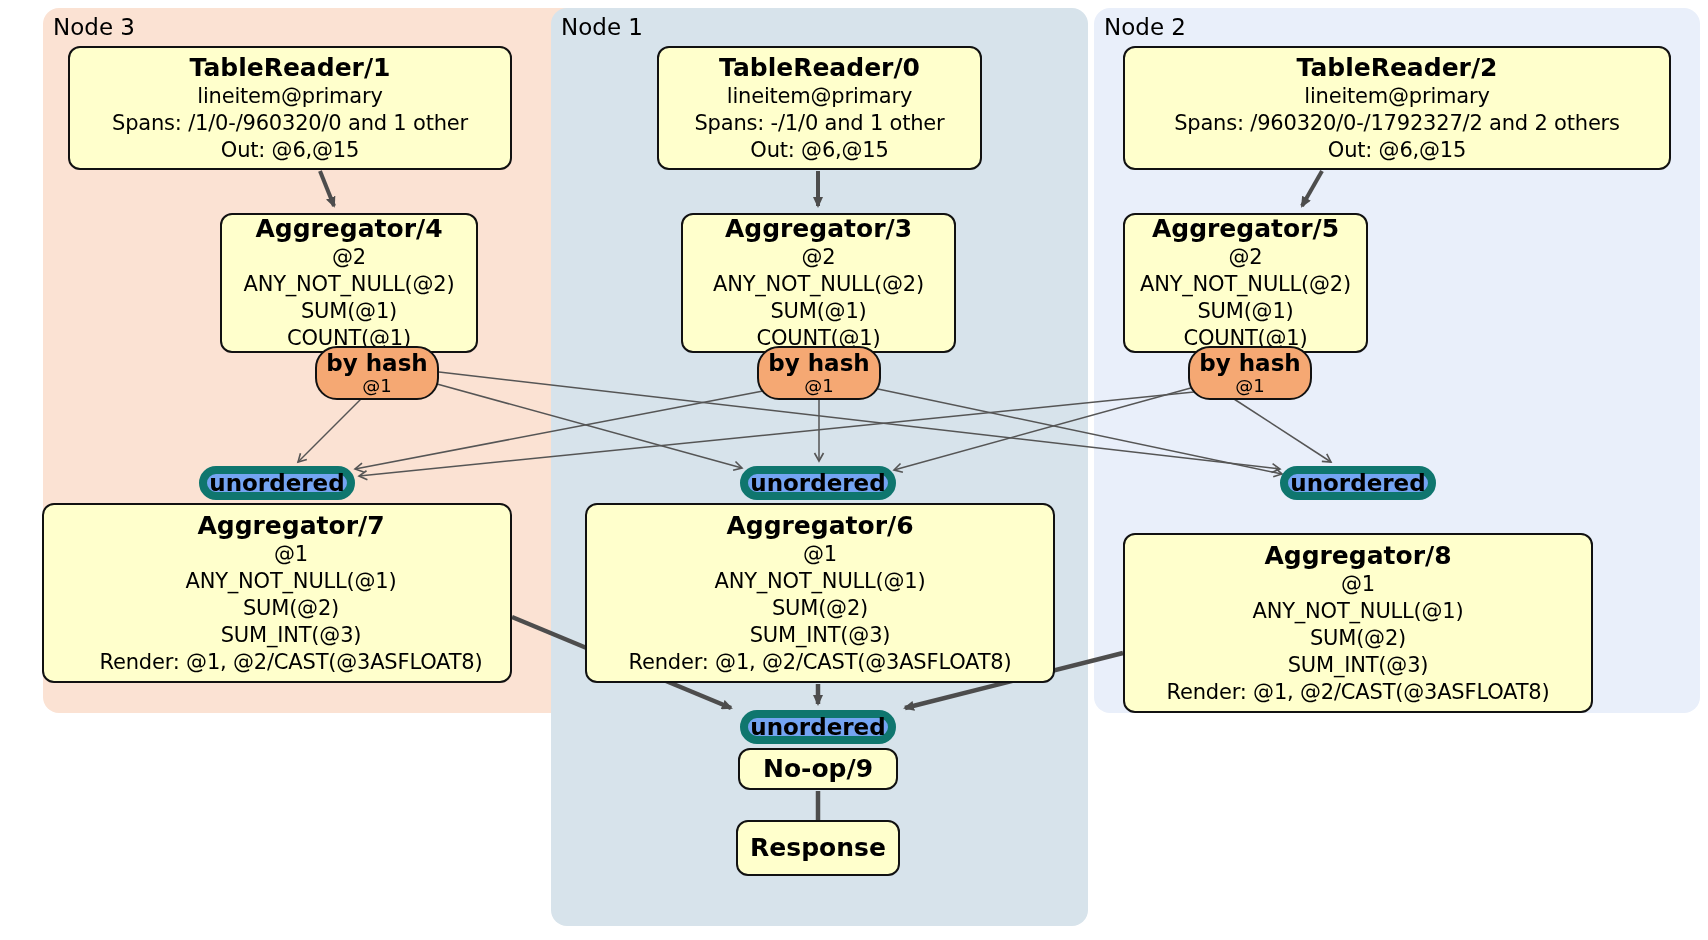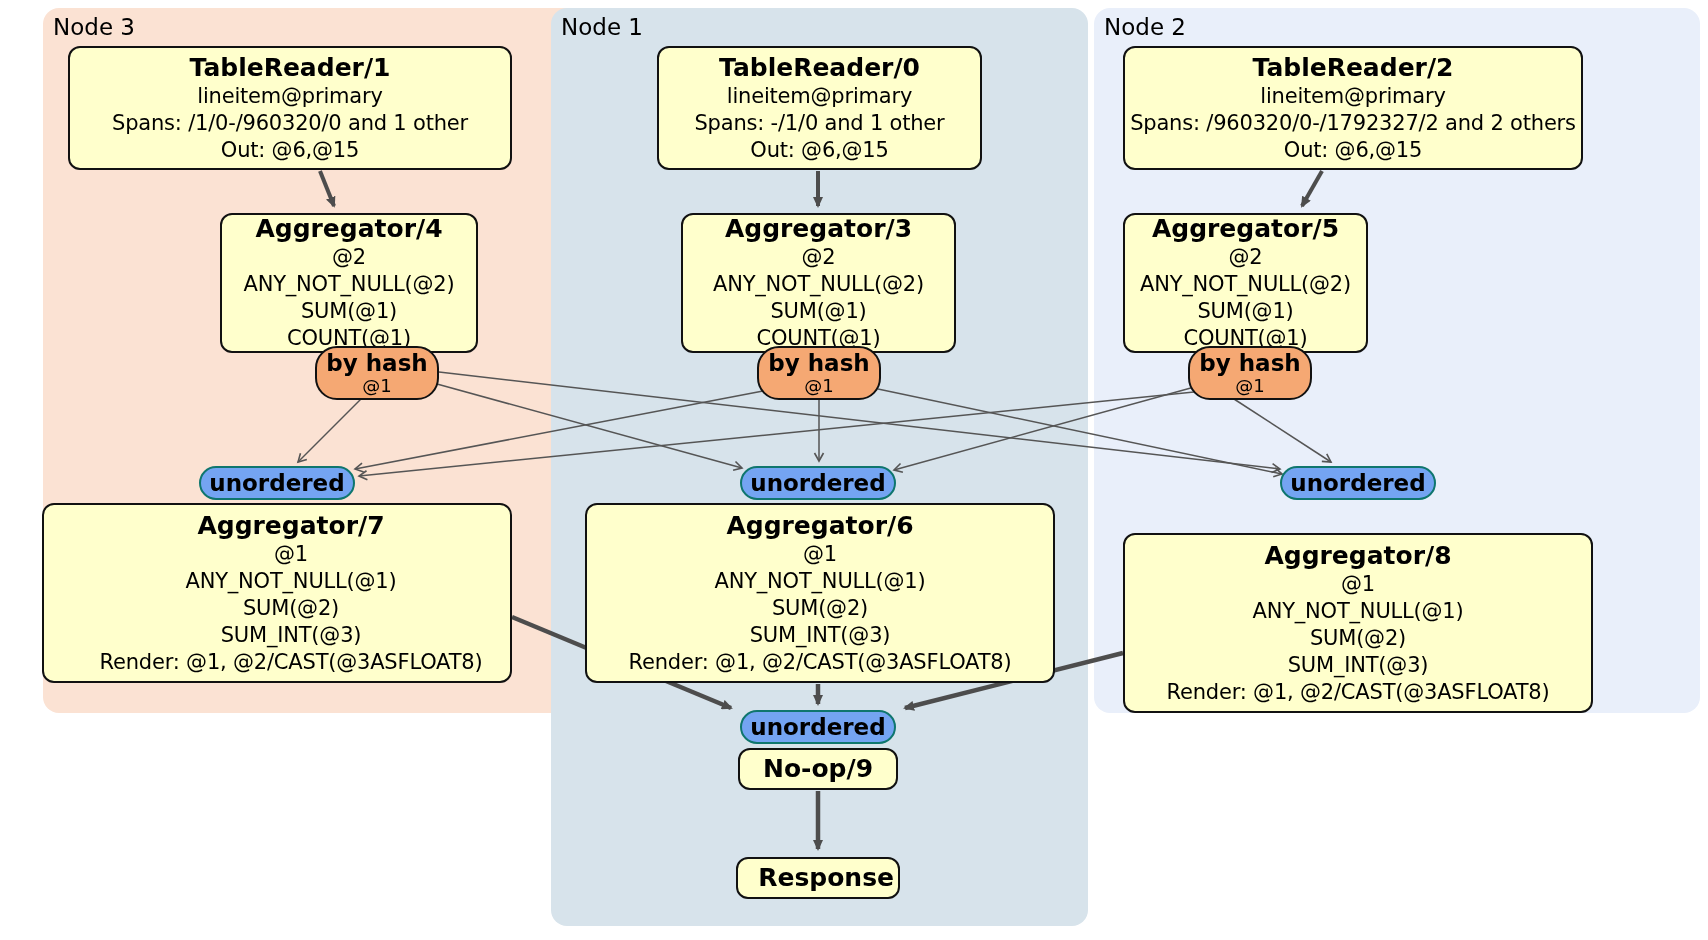--- a/index.html
+++ b/index.html
@@ -24,21 +24,21 @@
   .router{
     position:absolute;z-index:3;background:var(--router_bg,#f5a873);
     border:2px solid #111;border-radius:22px;
     display:flex;flex-direction:column;align-items:center;justify-content:center;
     text-align:center;box-sizing:border-box;
   }
   .router .rlabel{font-weight:bold;font-size:23px;line-height:25px;}
   .router .rkey{font-size:18px;line-height:20px;}
   .sync{
     position:absolute;z-index:3;background:var(--sync_bg,#74a4f2);
-    border:2px solid #0f766e;border-radius:18px;
+    border:8px solid #0f766e;border-radius:18px;
     display:flex;align-items:center;justify-content:center;
     font-weight:bold;font-size:23px;box-sizing:border-box;
   }
 </style>
 </head>
 <body>
 
 <div class="canvas">
 
   <div class="region" id="region-node3" style="left:7px;top:8px;width:540px;height:705px;">
@@ -136,25 +136,25 @@
     <div class="pline">SUM(@2)</div>
     <div class="pline">SUM_INT(@3)</div>
     <div class="pline">Render: @1, @2/CAST(@3ASFLOAT8)</div>
   </div>
   <div class="sync" style="left:740px;top:710px;width:156px;height:34px;">
     <span>unordered</span>
   </div>
   <div class="pbox" style="left:738px;top:748px;width:160px;height:42px;">
     <div class="ptitle">No-op/9</div>
   </div>
-  <div class="pbox" style="left:736px;top:857px;width:164px;height:42px;align-items:flex-end;">
+  <div class="pbox" style="left:736px;top:820px;width:164px;height:56px;">
     <div class="ptitle">Response</div>
   </div>
 
-  <div class="pbox" style="left:1123px;top:46px;width:460px;height:124px;">
+  <div class="pbox" style="left:1123px;top:46px;width:548px;height:124px;">
     <div class="ptitle">TableReader/2</div>
     <div class="pline">lineitem@primary</div>
     <div class="pline">Spans: /960320/0-/1792327/2 and 2 others</div>
     <div class="pline">Out: @6,@15</div>
   </div>
   <div class="pbox" style="left:1123px;top:213px;width:245px;height:140px;">
     <div class="ptitle">Aggregator/5</div>
     <div class="pline">@2</div>
     <div class="pline">ANY_NOT_NULL(@2)</div>
     <div class="pline">SUM(@1)</div>

